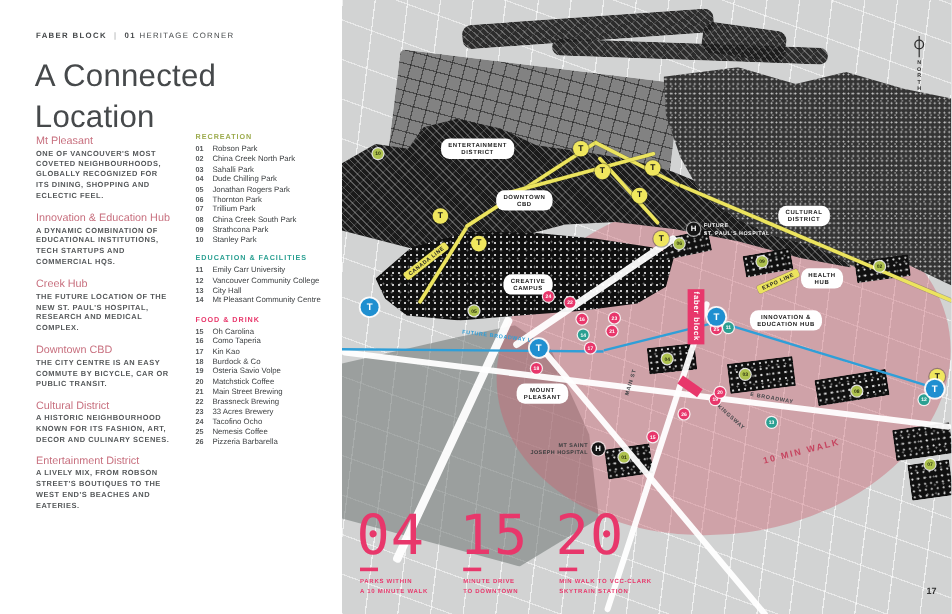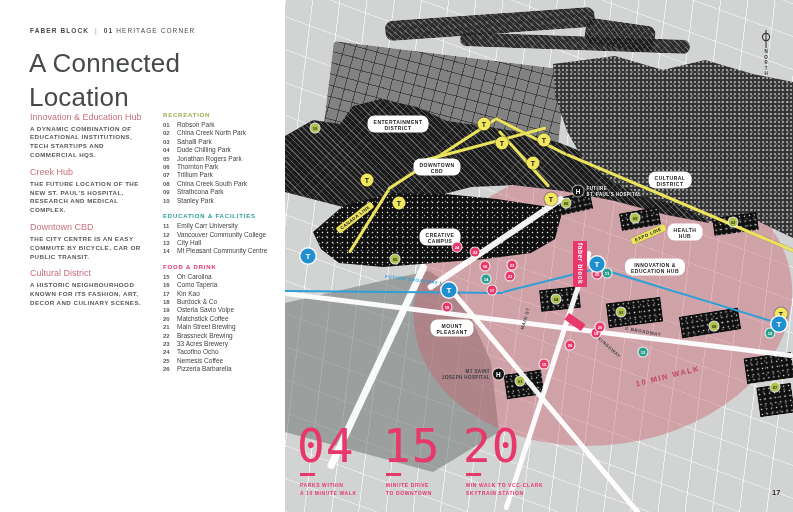--- a/index.html
+++ b/index.html
@@ -88,34 +88,42 @@
 <div id="page">
 
   <div id="left">
     <div class="header">
       <b>FABER BLOCK</b><span class="divider">|</span><b>01</b>&nbsp;<span>HERITAGE CORNER</span>
     </div>
     <div class="page-title">A Connected
 Location</div>
     <div id="sidebar">
         <div class="side-section">
+          <div class="side-heading">Mt Pleasant</div>
+          <div class="side-body">ONE OF VANCOUVER'S MOST COVETED NEIGHBOURHOODS, GLOBALLY RECOGNIZED FOR ITS DINING, SHOPPING AND ECLECTIC FEEL.</div>
+        </div>
+        <div class="side-section">
           <div class="side-heading">Innovation &amp; Education Hub</div>
           <div class="side-body">A DYNAMIC COMBINATION OF EDUCATIONAL INSTITUTIONS, TECH STARTUPS AND COMMERCIAL HQS.</div>
         </div>
         <div class="side-section">
           <div class="side-heading">Creek Hub</div>
           <div class="side-body">THE FUTURE LOCATION OF THE NEW ST. PAUL'S HOSPITAL, RESEARCH AND MEDICAL COMPLEX.</div>
         </div>
         <div class="side-section">
           <div class="side-heading">Downtown CBD</div>
           <div class="side-body">THE CITY CENTRE IS AN EASY COMMUTE BY BICYCLE, CAR OR PUBLIC TRANSIT.</div>
         </div>
         <div class="side-section">
           <div class="side-heading">Cultural District</div>
           <div class="side-body">A HISTORIC NEIGHBOURHOOD KNOWN FOR ITS FASHION, ART, DECOR AND CULINARY SCENES.</div>
+        </div>
+        <div class="side-section">
+          <div class="side-heading">Entertainment District</div>
+          <div class="side-body">A LIVELY MIX, FROM ROBSON STREET'S BOUTIQUES TO THE WEST END'S BEACHES AND EATERIES.</div>
         </div>
       </div>
     <div id="legend">
         <div class="legend-section">
           <div class="legend-heading" style="color: rgb(156, 171, 77);">RECREATION</div>
           <div class="legend-row">
             <div class="legend-no">01</div>
             <div class="legend-name">Robson Park</div>
           </div>
           <div class="legend-row">

